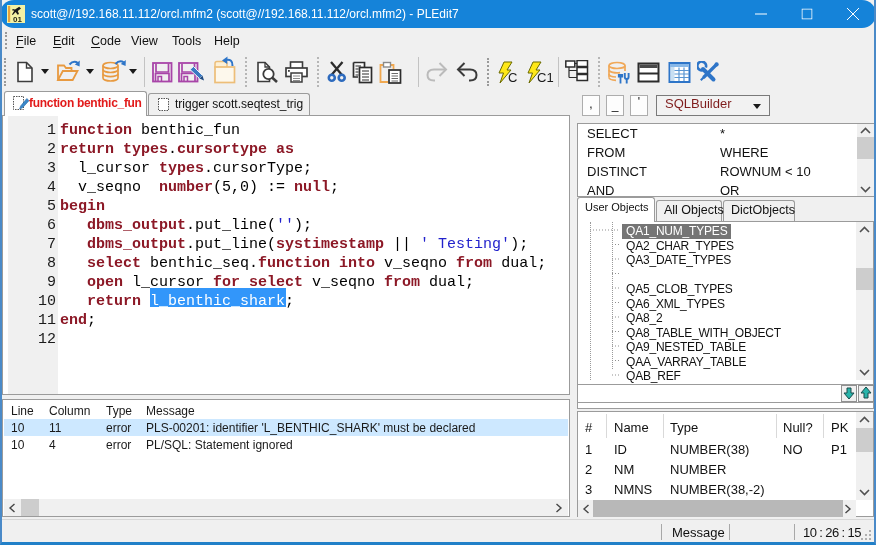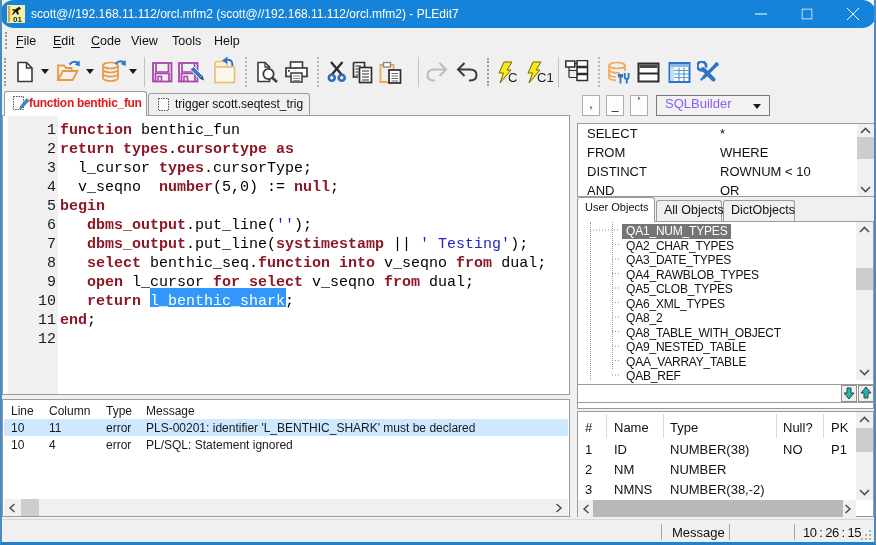--- a/index.html
+++ b/index.html
@@ -313,21 +313,21 @@
   <div class="sthumb" style="left:18px;top:99px;width:18px;height:17px"></div>
 </div>
 
 <div id="rightpanel">
 
   <div class="rbtn" style="left:582px;line-height:16px">,</div>
   <div class="rbtn" style="left:606px;line-height:19px">_</div>
   <div class="rbtn" style="left:630px;line-height:13px">'</div>
 
   <div id="combo">
-    <div class="abs" style="left:8px;top:0;font-size:13px;color:#8b5cf6">SQLBuilder</div>
+    <div class="abs" style="left:8px;top:0;font-size:13px;color:#7f1d1d">SQLBuilder</div>
     <div class="abs" style="right:8px;top:8px;width:0;height:0;border-left:4px solid transparent;border-right:4px solid transparent;border-top:5px solid #1a1a1a"></div>
   </div>
 
   <div id="sqllist">
     <div class="sqlrow" style="top:2px">SELECT</div>
     <div class="sqlrow" style="top:21px">FROM</div>
     <div class="sqlrow" style="top:40px">DISTINCT</div>
     <div class="sqlrow" style="top:59px">AND</div>
     <div class="sqlrow" style="left:142px;top:2px">*</div>
     <div class="sqlrow" style="left:142px;top:21px">WHERE</div>
@@ -351,21 +351,20 @@
     <div class="abs" style="left:87px;top:6px;font-size:12.5px;color:#111;z-index:4">All Objects</div>
     <div class="abs" style="left:154px;top:6px;font-size:12.5px;color:#111;z-index:4">DictObjects</div>
   </div>
 
   <div id="tree">
     <div class="abs" style="left:12px;top:0;height:158px;border-left:1px dotted #9a9a9a"></div>
     <div class="abs" style="left:34px;top:0;height:147px;border-left:1px dotted #9a9a9a"></div>
     <div class="treerow" style="top:2px;background:#757575;color:#fff">QA1_NUM_TYPES</div>
     <div class="treerow" style="top:16.5px">QA2_CHAR_TYPES</div>
     <div class="treerow" style="top:31px">QA3_DATE_TYPES</div>
-    <div class="treerow" style="top:45.5px">QA4_RAWBLOB_TYPES</div>
     <div class="treerow" style="top:60px">QA5_CLOB_TYPES</div>
     <div class="treerow" style="top:74.5px">QA6_XML_TYPES</div>
     <div class="treerow" style="top:89px">QA8_2</div>
     <div class="treerow" style="top:103.5px">QA8_TABLE_WITH_OBJECT</div>
     <div class="treerow" style="top:118px">QA9_NESTED_TABLE</div>
     <div class="treerow" style="top:132.5px">QAA_VARRAY_TABLE</div>
     <div class="treerow" style="top:147px">QAB_REF</div>
     <div class="sbar" style="left:278px;top:0;width:17px;height:158px"></div>
     <svg class="abs" style="left:281px;top:4px" width="11" height="8">
         <path d="M1 6 L5.5 1.5 L10 6" fill="none" stroke="#505050" stroke-width="1.6"></path>

